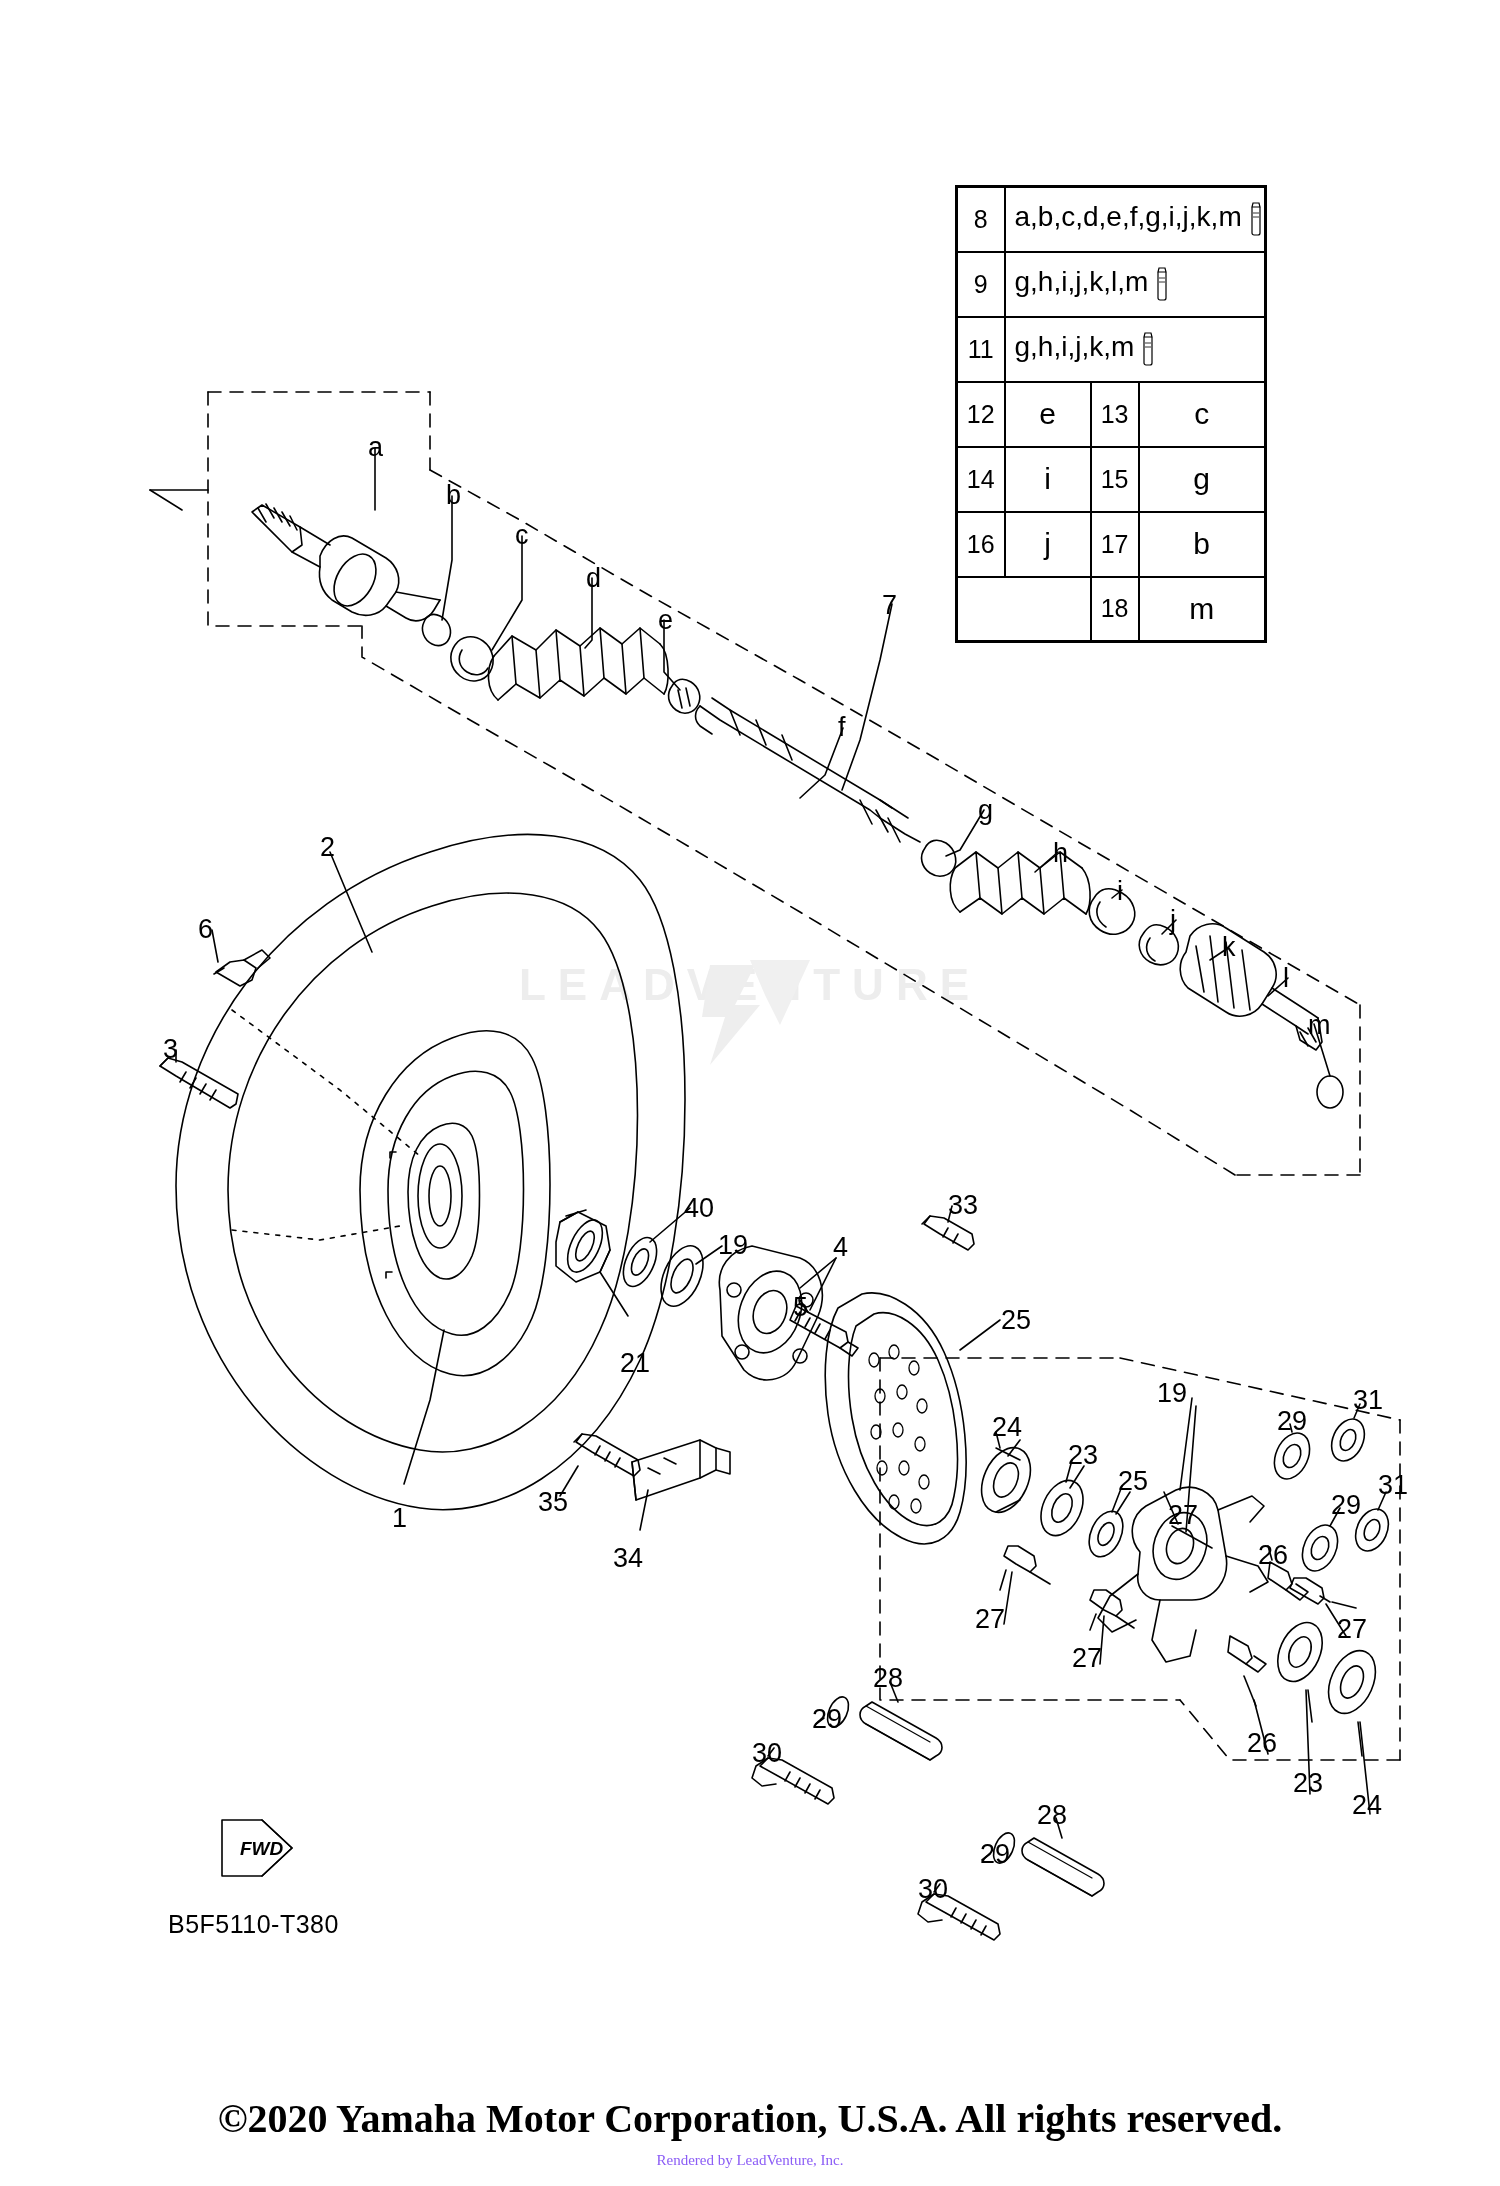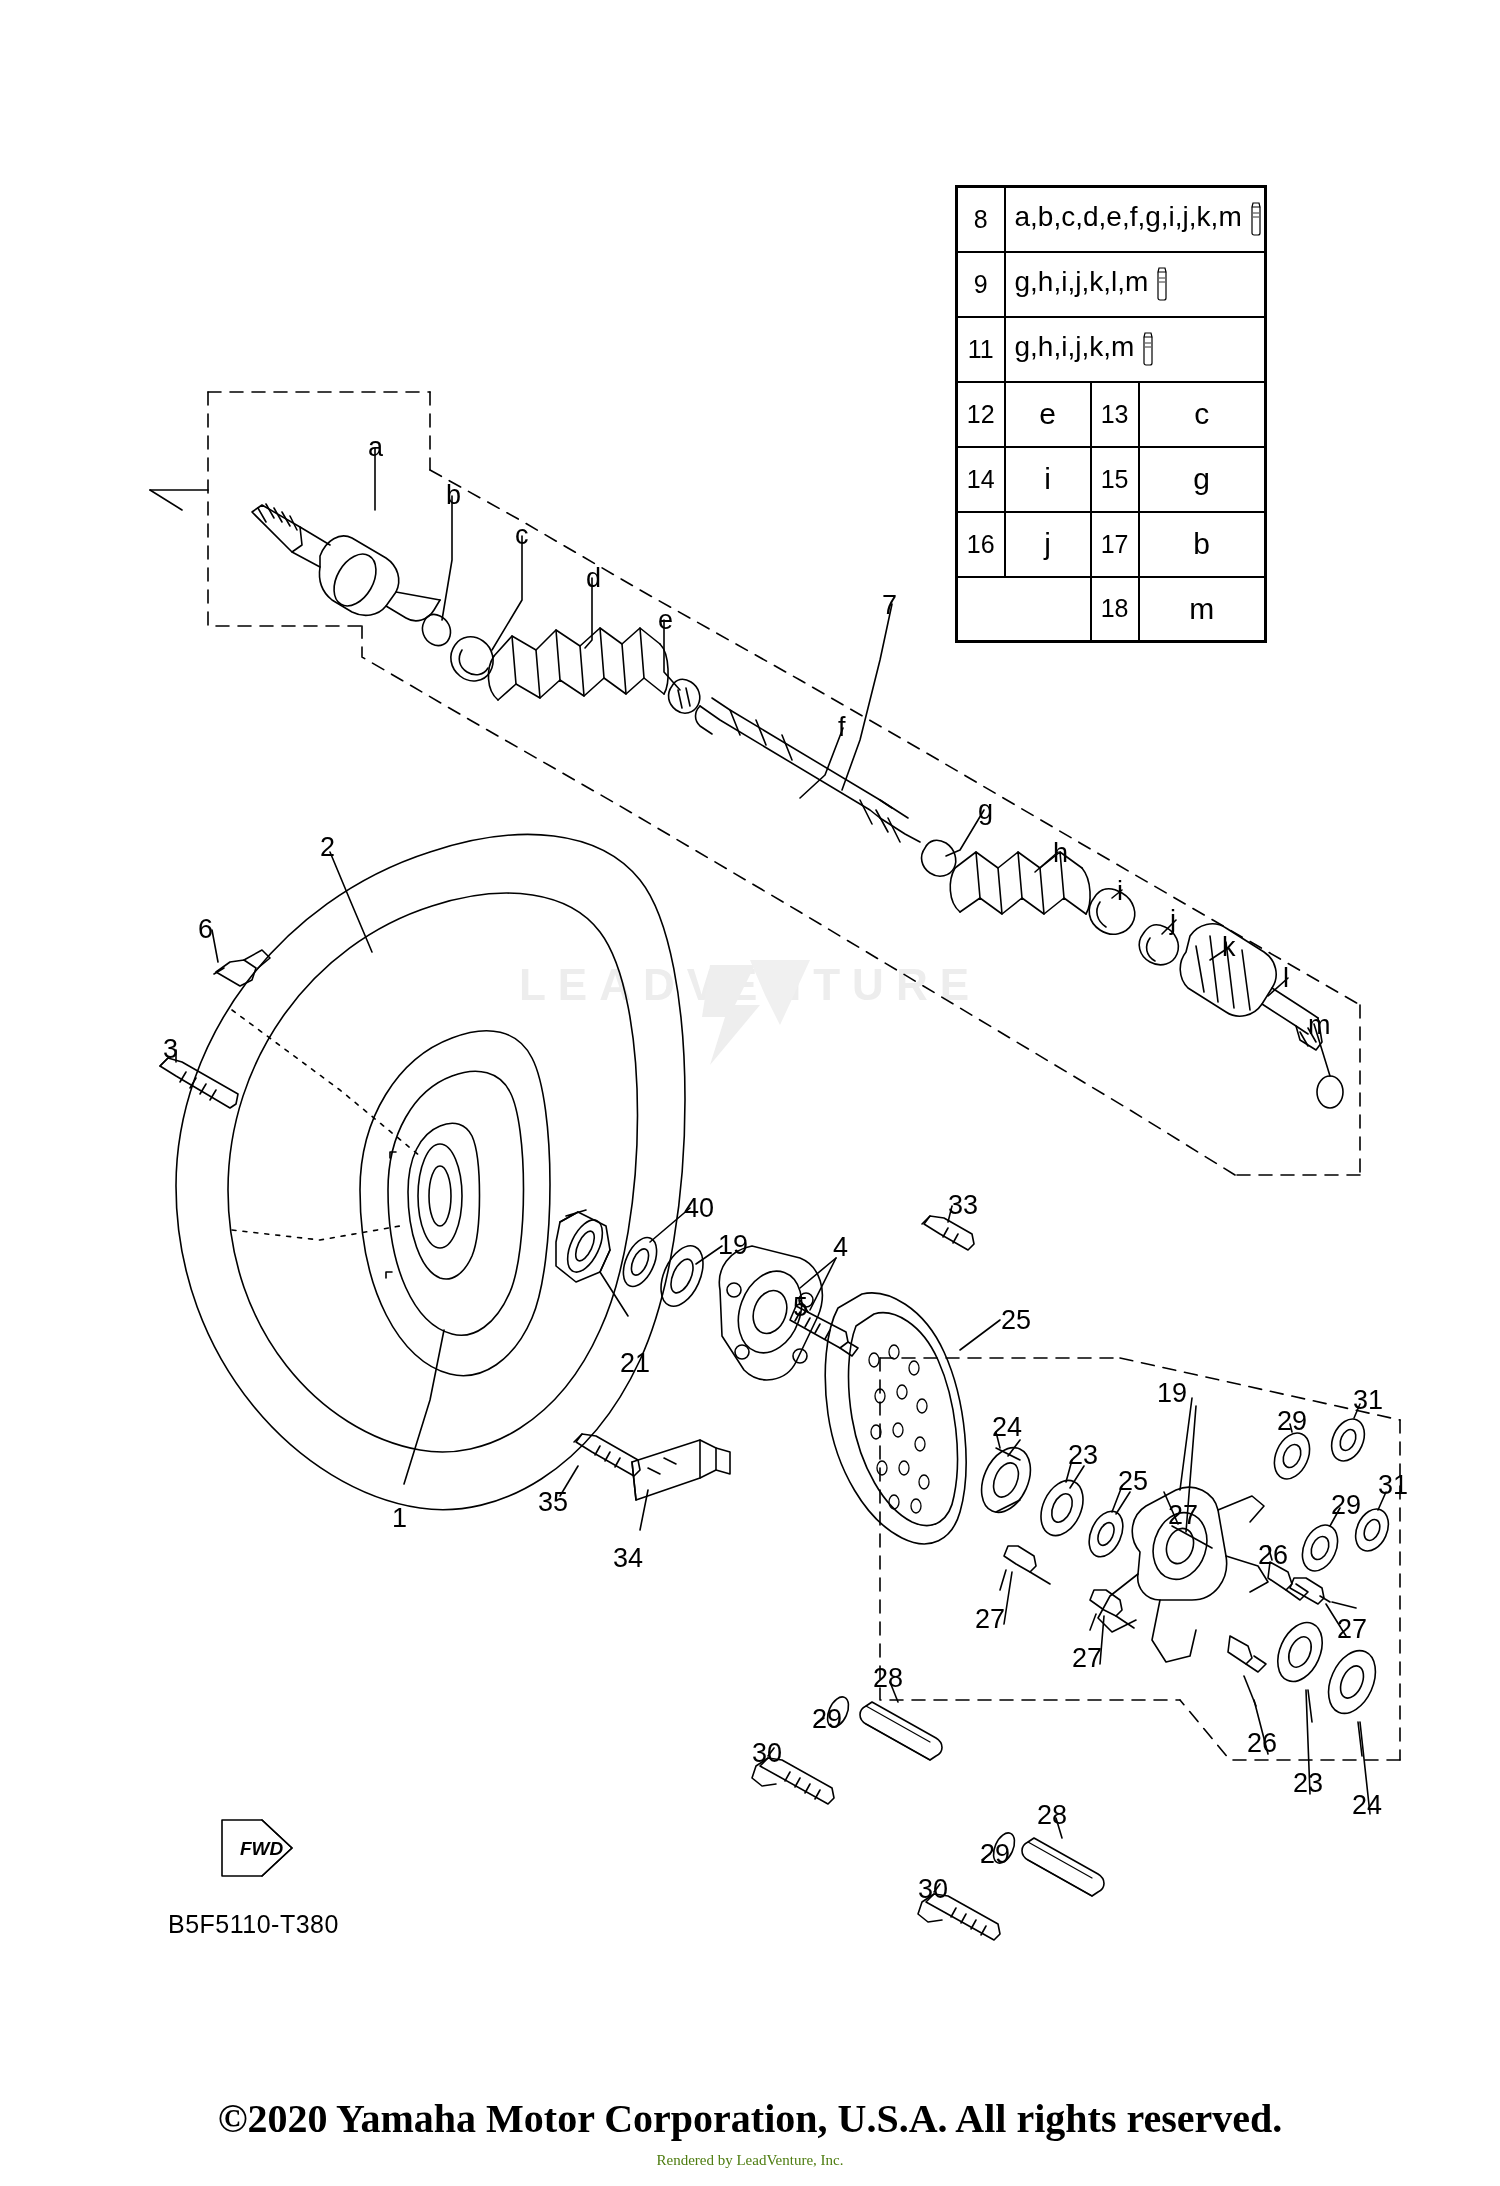--- a/index.html
+++ b/index.html
@@ -66,21 +66,21 @@
     font-weight:bold;
     font-size:40px;
   }
   .rendered-by {
     position:absolute;
     left:0; top:2152px;
     width:1500px;
     text-align:center;
     font-family:"Liberation Serif", serif;
     font-size:15px;
-    color:#4d7c0f;
+    color:#8b5cf6;
   }
   .partcode {
     position:absolute;
     left:168px; top:1910px;
     font-family:"Liberation Sans", sans-serif;
     font-size:25px;
     letter-spacing:0.5px;
   }
   
   .fwd {

